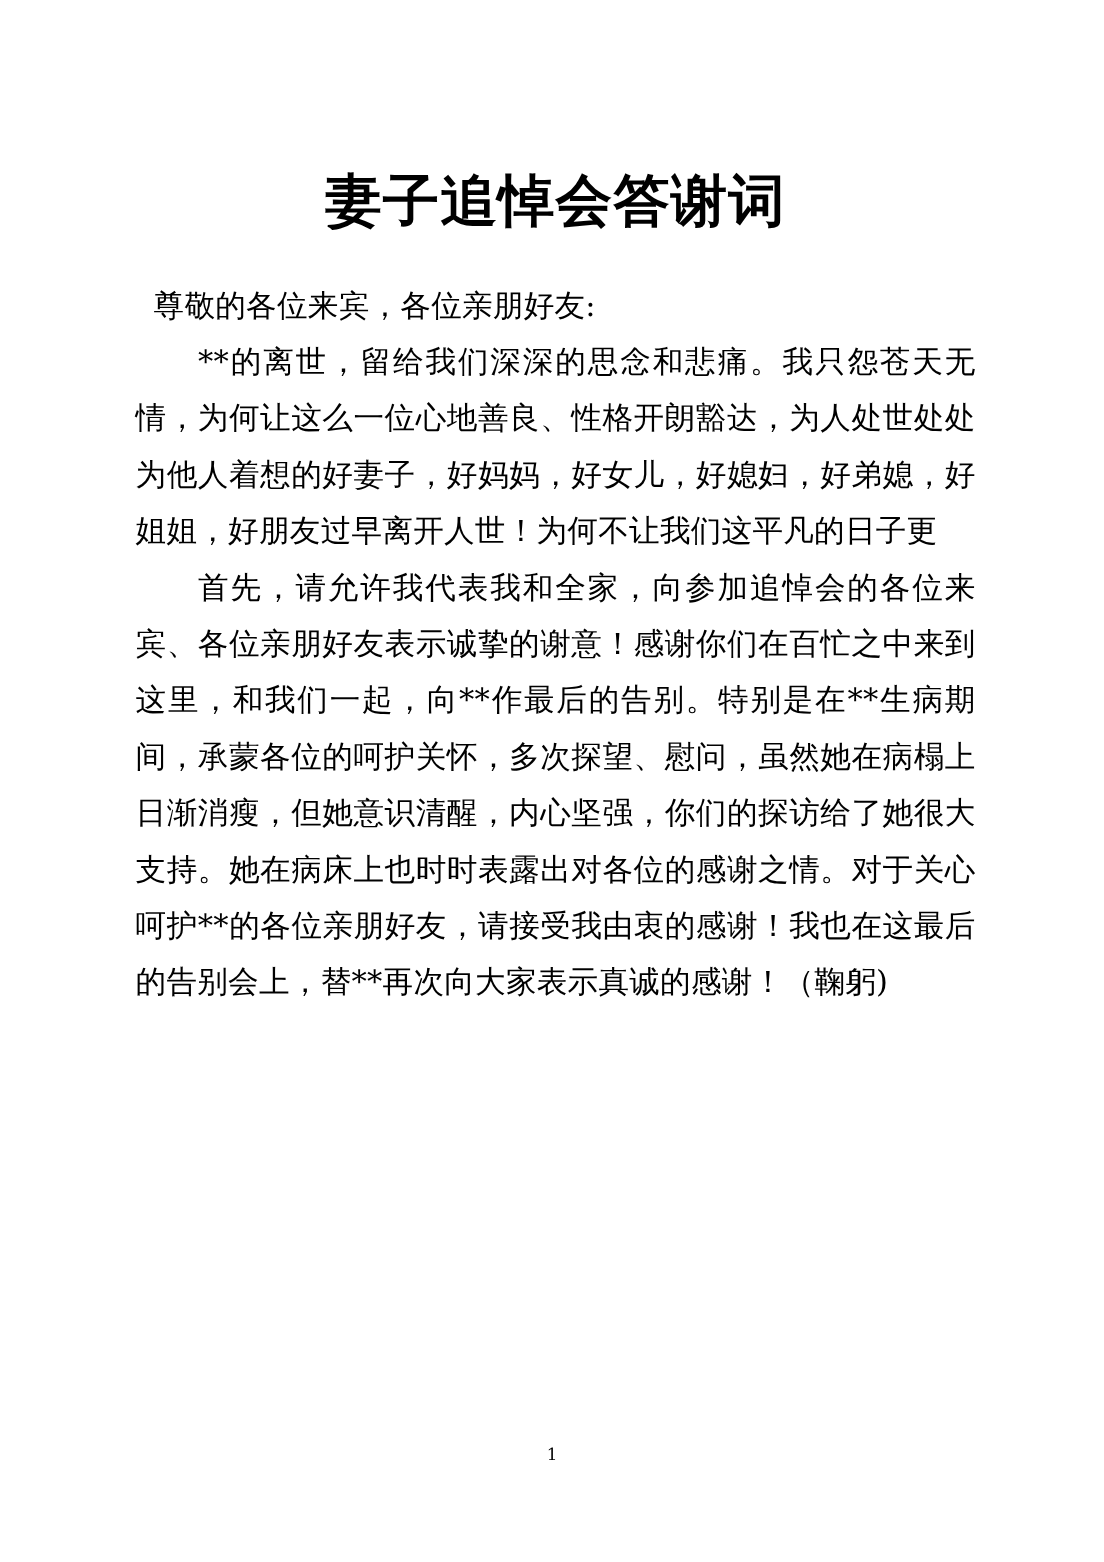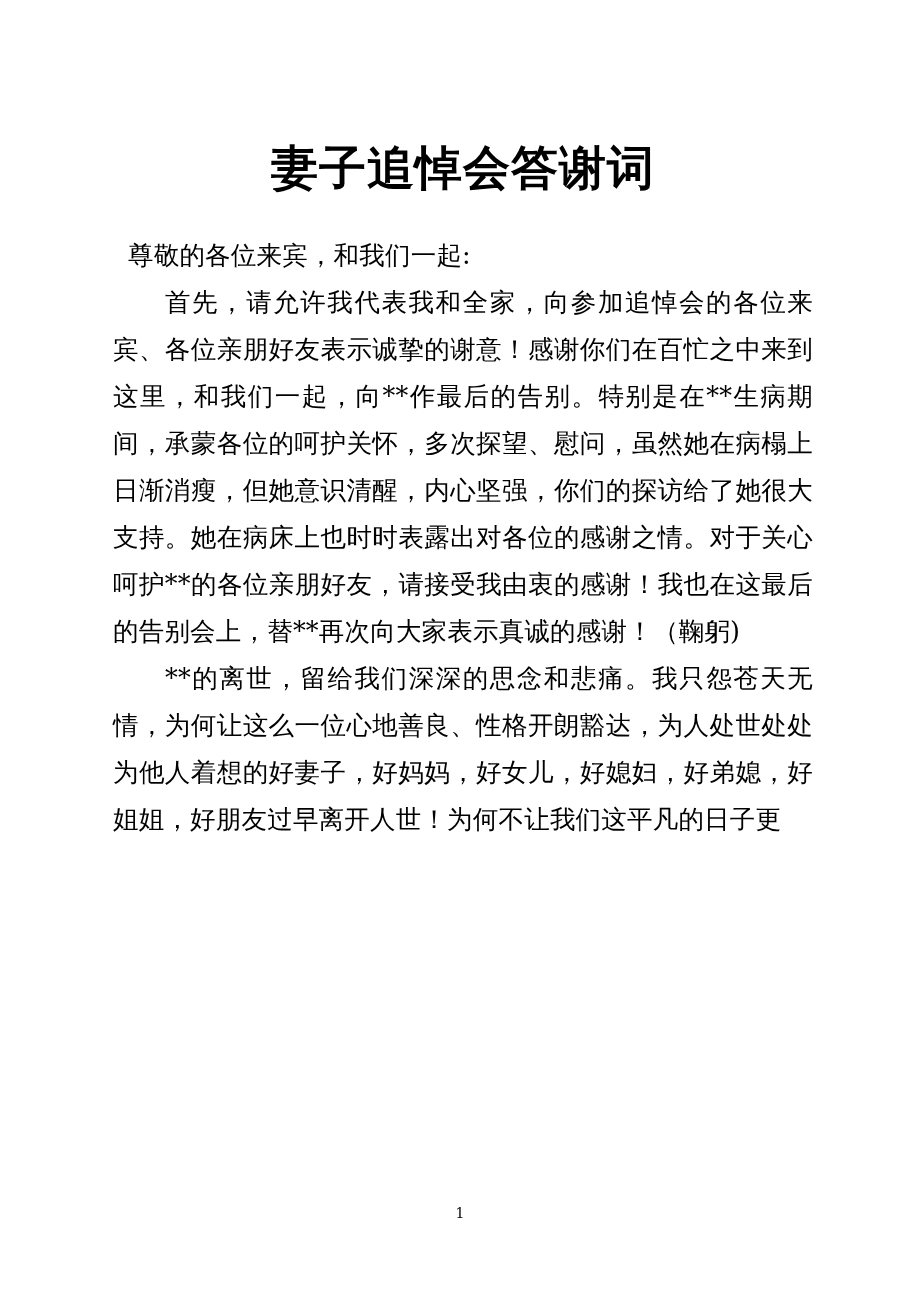--- a/index.html
+++ b/index.html
@@ -66,24 +66,24 @@
 </style>
 </head>
 <body>
 
 <div class="page">
 
   <div class="doc-body">
 
     <h1 class="doc-title">妻子追悼会答谢词</h1>
 
-    <p class="para salutation">尊敬的各位来宾，和我们一起:</p>
+    <p class="para salutation">尊敬的各位来宾，各位亲朋好友:</p>
 
 
+    <p class="para indent2">**的离世，留给我们深深的思念和悲痛。我只怨苍天无情，为何让这么一位心地善良、性格开朗豁达，为人处世处处为他人着想的好妻子，好妈妈，好女儿，好媳妇，好弟媳，好姐姐，好朋友过早离开人世！为何不让我们这平凡的日子更</p>
+
     <p class="para indent2">首先，请允许我代表我和全家，向参加追悼会的各位来宾、各位亲朋好友表示诚挚的谢意！感谢你们在百忙之中来到这里，和我们一起，向**作最后的告别。特别是在**生病期间，承蒙各位的呵护关怀，多次探望、慰问，虽然她在病榻上日渐消瘦，但她意识清醒，内心坚强，你们的探访给了她很大支持。她在病床上也时时表露出对各位的感谢之情。对于关心呵护**的各位亲朋好友，请接受我由衷的感谢！我也在这最后的告别会上，替**再次向大家表示真诚的感谢！（鞠躬)</p>
-
-    <p class="para indent2">**的离世，留给我们深深的思念和悲痛。我只怨苍天无情，为何让这么一位心地善良、性格开朗豁达，为人处世处处为他人着想的好妻子，好妈妈，好女儿，好媳妇，好弟媳，好姐姐，好朋友过早离开人世！为何不让我们这平凡的日子更</p>
 
   </div>
 
   <div class="page-number">1</div>
 
 </div>
 
 </body></html>

